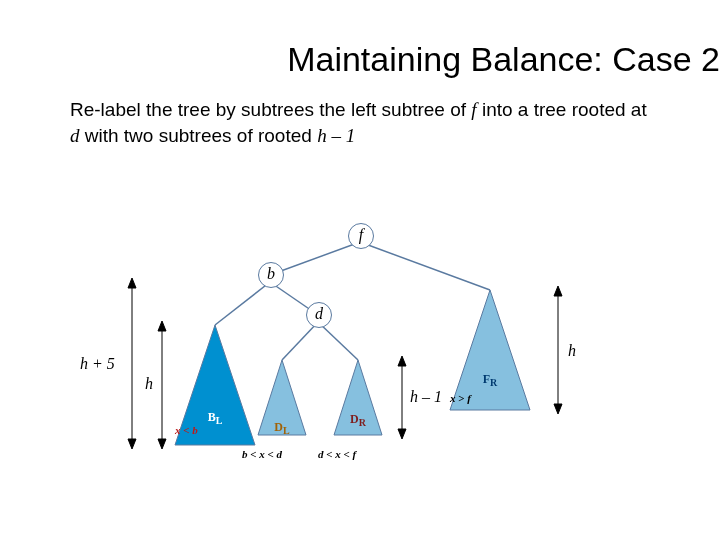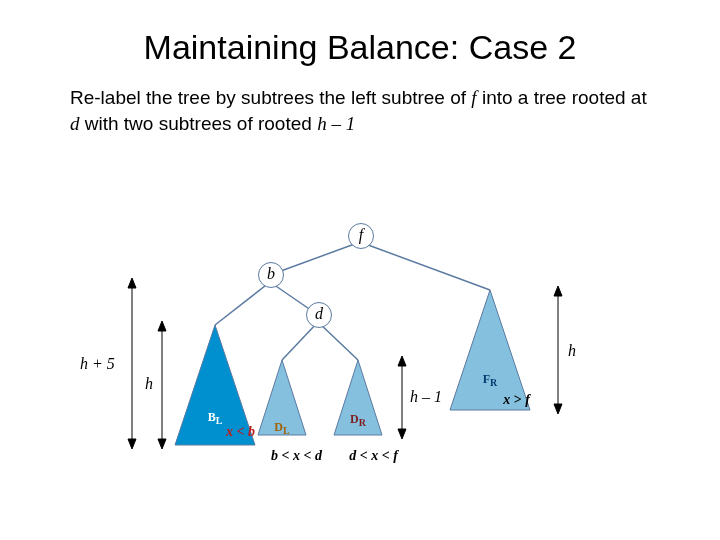--- a/index.html
+++ b/index.html
@@ -7,22 +7,22 @@
     padding: 0;
     width: 720px;
     height: 540px;
     font-family: Arial, Helvetica, sans-serif;
     background: #fff;
     color: #000;
     position: relative;
   }
   .title {
     font-size: 34px;
-    text-align: center;
-    padding-top: 28px;
+    text-align: right;
+    padding-top: 40px;
     font-weight: normal;
   }
   .desc {
     font-size: 19px;
     line-height: 1.35;
     padding: 18px 70px 0 70px;
   }
   .desc .var {
     font-family: "Times New Roman", serif;
     font-style: italic;
@@ -55,24 +55,24 @@
     color: #fff;
     font-size: 12px;
     text-align: center;
     width: 40px;
   }
   .tri-sub {
     position: absolute;
     font-family: "Times New Roman", serif;
     font-style: italic;
     font-weight: bold;
-    font-size: 14px;
+    font-size: 11px;
     color: #000;
     width: 80px;
-    text-align: right;
+    text-align: left;
   }
   .height-lab {
     position: absolute;
     font-family: "Times New Roman", serif;
     font-style: italic;
     font-size: 16px;
     color: #000;
   }
 </style>
 </head>

